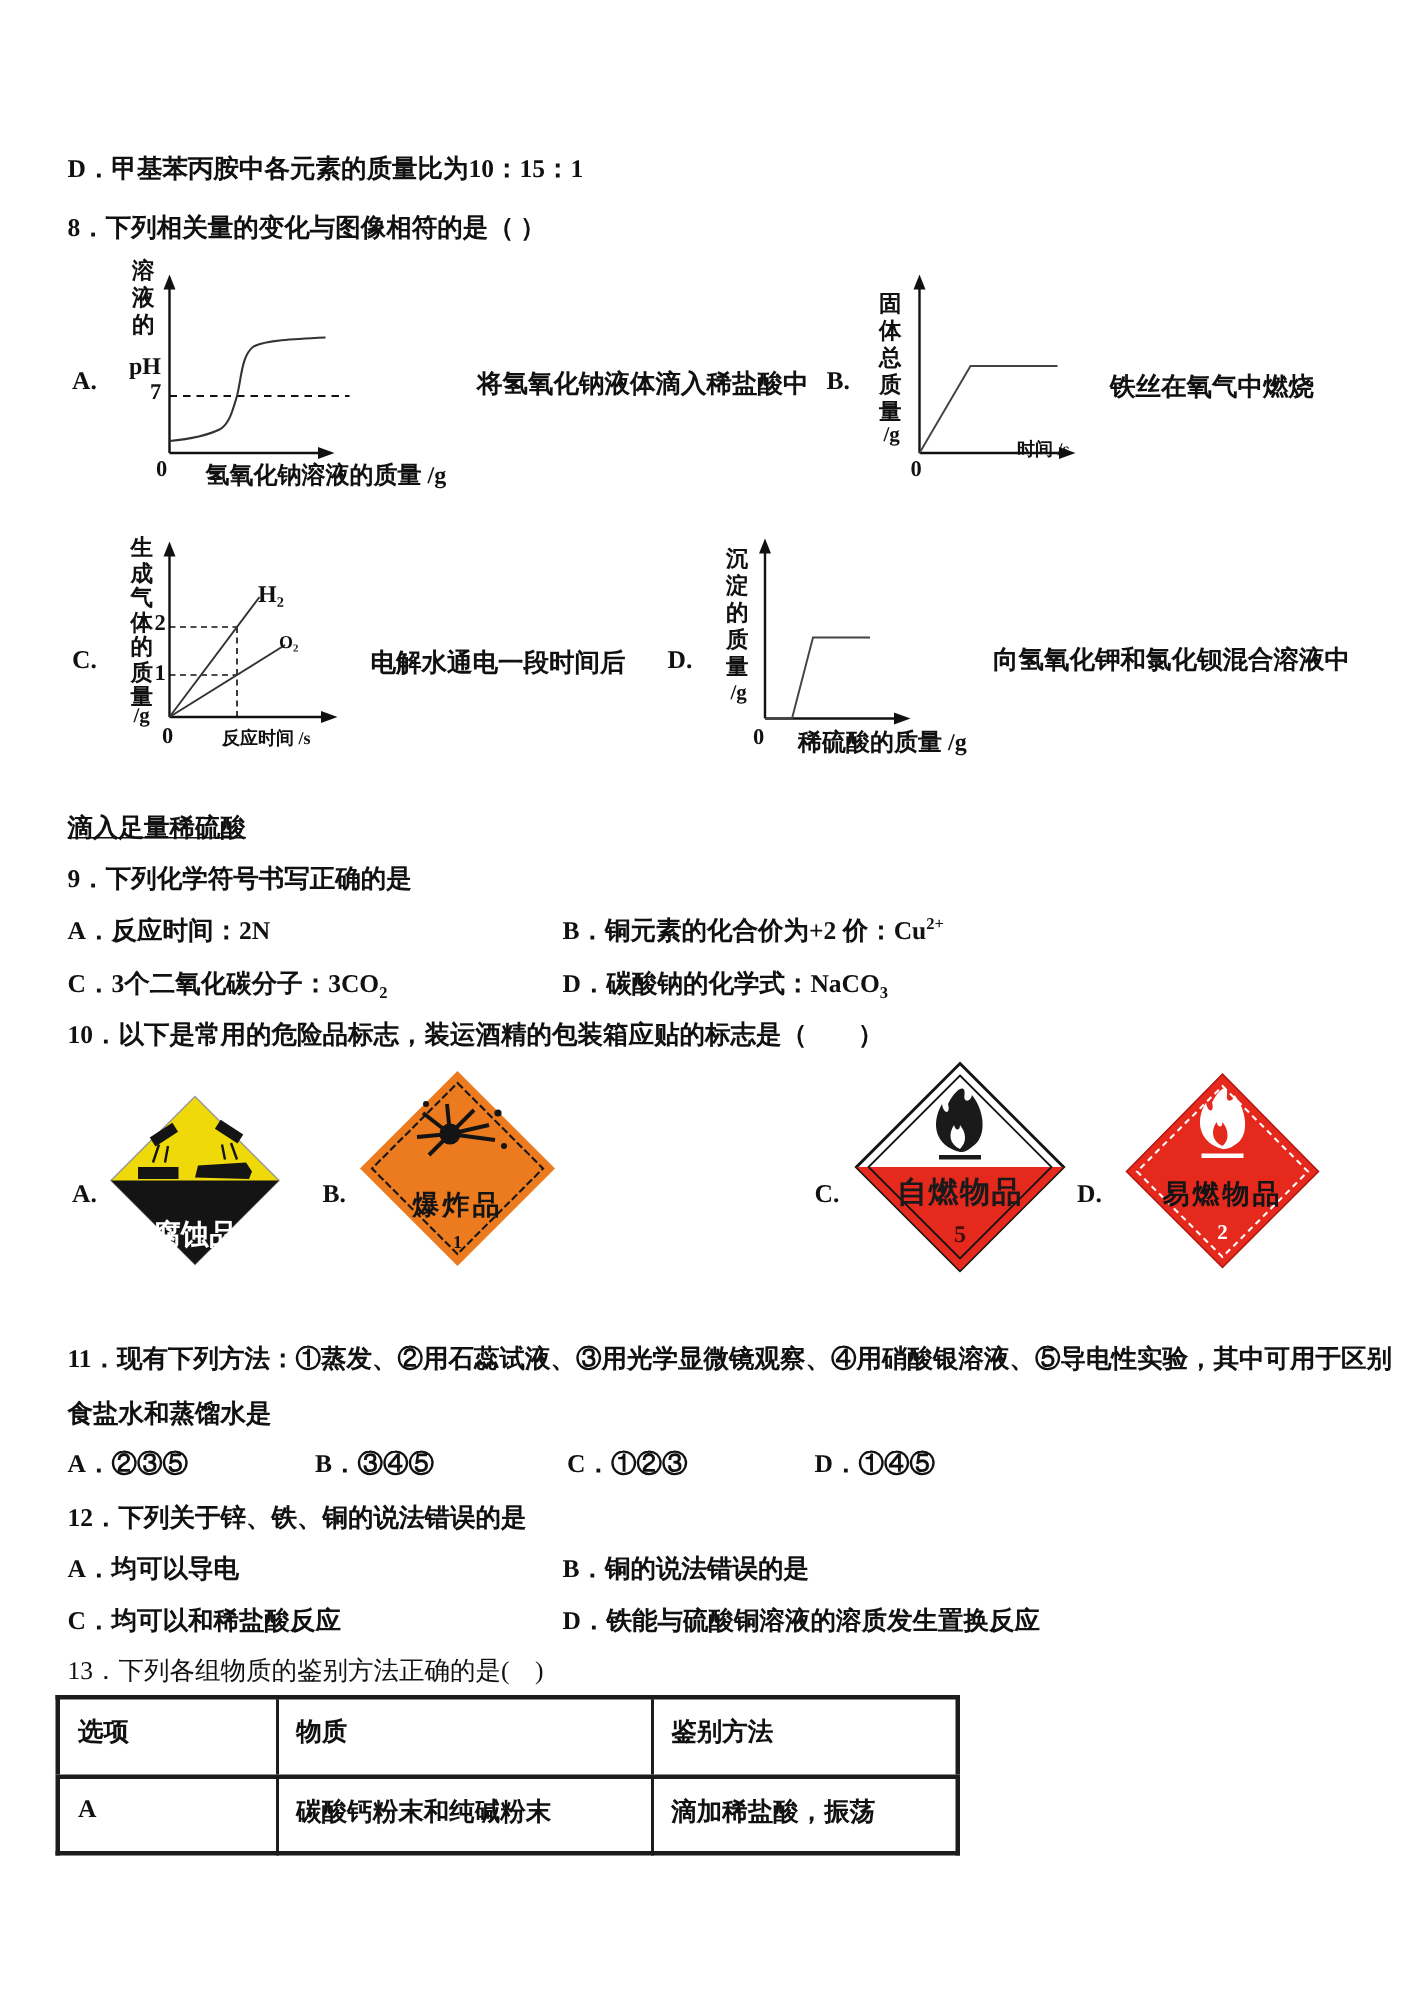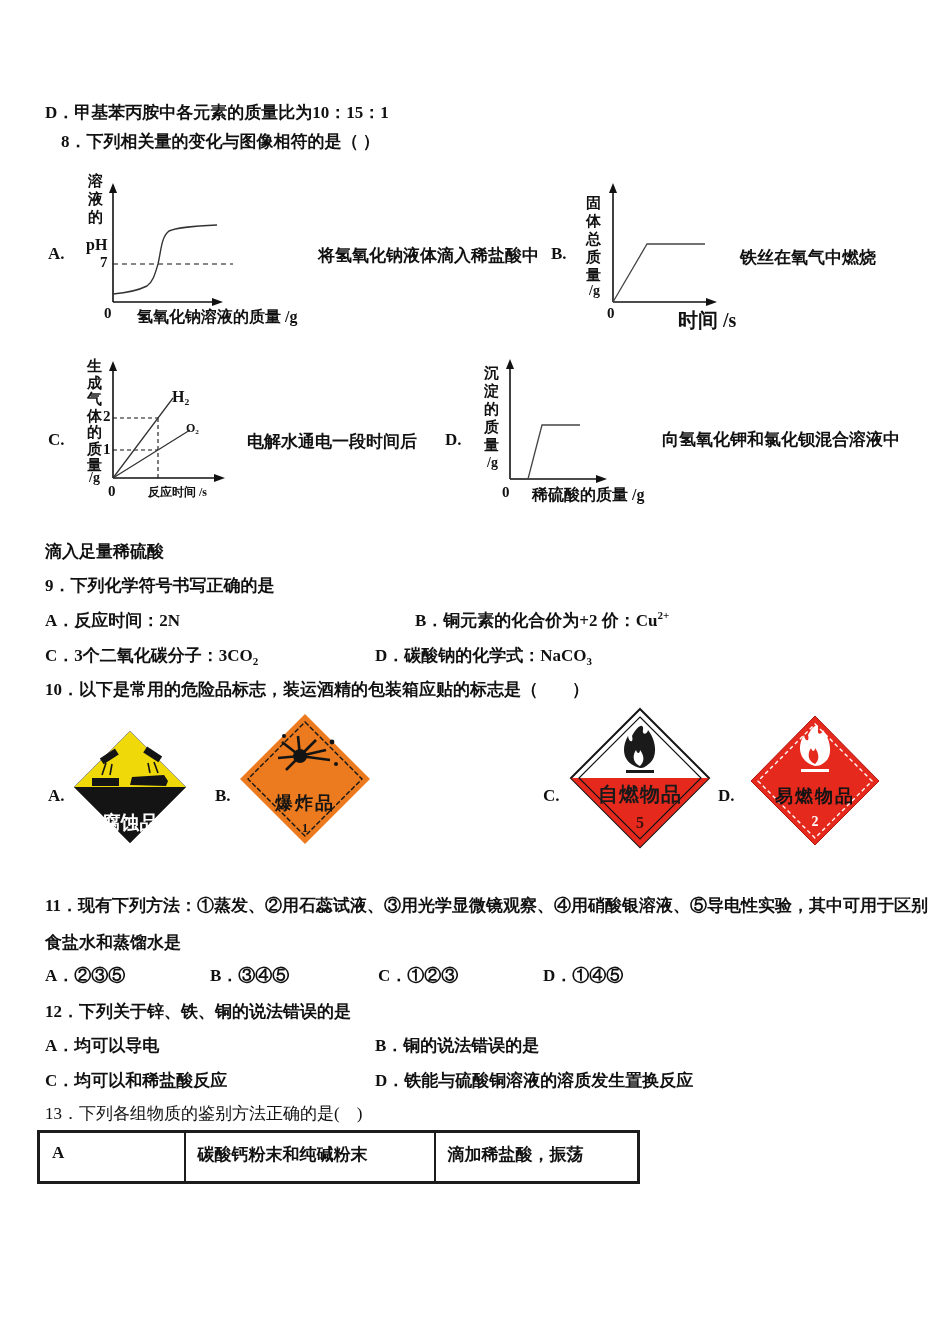--- a/index.html
+++ b/index.html
@@ -20,21 +20,21 @@
   table.q13 td{border:2px solid #1c1c1c;font-size:17px;font-weight:bold;
     padding:10px 0 0 12px;vertical-align:top;}
   table.q13 tr.hdr td{border-bottom:3px solid #1c1c1c;height:40px;}
   table.q13 tr.row td{height:38px;}
 </style>
 </head>
 <body>
 
 <div class="abs t" style="left:45px;top:101px;">D．甲基苯丙胺中各元素的质量比为10：15：1</div>
 
-<div class="abs t" style="left:45px;top:130px;margin-left:16px;">8．下列相关量的变化与图像相符的是（ ）</div>
+<div class="abs t" style="left:45px;top:140px;">8．下列相关量的变化与图像相符的是（ ）</div>
 
 <div class="abs t" style="left:48px;top:244px;">A.</div>
 <div class="abs vlabel" style="left:87px;top:172px;">溶液的</div>
 <div class="abs t" style="left:86px;top:236px;font-size:16px;">pH</div>
 <div class="abs t small" style="left:100px;top:254px;">7</div>
 <svg class="abs" style="left:95px;top:182px;" width="225" height="130">
   <line x1="18" y1="8" x2="18" y2="120" stroke="#111" stroke-width="1.6"></line>
   <polygon points="18,1 14,11 22,11" fill="#111"></polygon>
   <line x1="18" y1="120" x2="120" y2="120" stroke="#111" stroke-width="1.6"></line>
   <polygon points="128,120 117,116 117,124" fill="#111"></polygon>
@@ -49,21 +49,21 @@
 <div class="abs vlabel" style="left:585px;top:194px;">固体总质量</div>
 <div class="abs t" style="left:589px;top:283px;font-size:14px;">/g</div>
 <svg class="abs" style="left:595px;top:182px;" width="145" height="130">
   <line x1="18" y1="8" x2="18" y2="120" stroke="#111" stroke-width="1.6"></line>
   <polygon points="18,1 14,11 22,11" fill="#111"></polygon>
   <line x1="18" y1="120" x2="114" y2="120" stroke="#111" stroke-width="1.6"></line>
   <polygon points="122,120 111,116 111,124" fill="#111"></polygon>
   <path d="M 18 120 L 52 62 L 110 62" fill="none" stroke="#444" stroke-width="1.3"></path>
 </svg>
 <div class="abs t small" style="left:607px;top:305px;">0</div>
-<div class="abs t" style="left:666px;top:307px;font-size:20px;padding-left:12px;">时间 /s</div>
+<div class="abs t" style="left:666px;top:291px;font-size:12px;padding-left:12px;">时间 /s</div>
 <div class="abs t" style="left:740px;top:246px;">铁丝在氧气中燃烧</div>
 
 <div class="abs t" style="left:48px;top:430px;">C.</div>
 <div class="abs vlabel" style="left:86px;top:358px;line-height:16.5px;">生成气体的质量</div>
 <div class="abs t" style="left:89px;top:470px;font-size:14px;">/g</div>
 <div class="abs t small" style="left:103px;top:408px;">2</div>
 <div class="abs t small" style="left:103px;top:441px;">1</div>
 <svg class="abs" style="left:95px;top:358px;" width="235" height="130">
   <line x1="18" y1="10" x2="18" y2="120" stroke="#111" stroke-width="1.6"></line>
   <polygon points="18,3 14,13 22,13" fill="#111"></polygon>
@@ -88,24 +88,24 @@
   <line x1="18" y1="8" x2="18" y2="121" stroke="#111" stroke-width="1.6"></line>
   <polygon points="18,1 14,11 22,11" fill="#111"></polygon>
   <line x1="18" y1="121" x2="107" y2="121" stroke="#111" stroke-width="1.6"></line>
   <polygon points="115,121 104,117 104,125" fill="#111"></polygon>
   <path d="M 18 121 L 36 121 L 50 67 L 88 67" fill="none" stroke="#444" stroke-width="1.3"></path>
 </svg>
 <div class="abs t small" style="left:502px;top:484px;">0</div>
 <div class="abs t" style="left:532px;top:485px;font-size:16px;">稀硫酸的质量 /g</div>
 <div class="abs t" style="left:662px;top:428px;">向氢氧化钾和氯化钡混合溶液中</div>
 
-<div class="abs t" style="left:45px;top:540px;">滴入足量稀硫酸</div>
+<div class="abs t" style="left:45px;top:540px;text-decoration:underline;">滴入足量稀硫酸</div>
 <div class="abs t" style="left:45px;top:574px;">9．下列化学符号书写正确的是</div>
 <div class="abs t" style="left:45px;top:609px;">A．反应时间：2N</div>
-<div class="abs t" style="left:375px;top:609px;margin-left:40px;"><span>B．铜元素的化合价为+2 价：Cu</span><sup>2+</sup></div>
+<div class="abs t" style="left:375px;top:609px;"><span>B．铜元素的化合价为+2 价：Cu</span><sup>2+</sup></div>
 <div class="abs t" style="left:45px;top:644px;"><span>C．3个二氧化碳分子：3CO</span><sub>2</sub></div>
 <div class="abs t" style="left:375px;top:644px;"><span>D．碳酸钠的化学式：NaCO</span><sub>3</sub></div>
 
 <div class="abs t" style="left:45px;top:678px;">10．以下是常用的危险品标志，装运酒精的包装箱应贴的标志是（　　）</div>
 
 <div class="abs t" style="left:48px;top:786px;">A.</div>
 
 <svg class="abs" style="left:72px;top:729px;" width="116" height="116">
   <polygon points="58,2 114,58 58,114 2,58" fill="#f0d909" stroke="#999" stroke-width="1"></polygon>
   <polygon points="2,58 114,58 58,114" fill="#141414"></polygon>
@@ -188,19 +188,24 @@
 
 <div class="abs tn" style="left:45px;top:1102px;">13．下列各组物质的鉴别方法正确的是(　)</div>
 
 <table class="q13 abs" style="left:37px;top:1130px;">
   <colgroup>
       <col style="width:146px">
       <col style="width:250px">
       <col style="width:204px">
     </colgroup>
   <tbody>
+      <tr class="hdr">
+    <td>选项</td>
+    <td>物质</td>
+    <td>鉴别方法</td>
+  </tr>
   <tr class="row">
     <td>A</td>
     <td>碳酸钙粉末和纯碱粉末</td>
     <td>滴加稀盐酸，振荡</td>
   </tr>
 </tbody>
   </table>
 
 </body></html>

